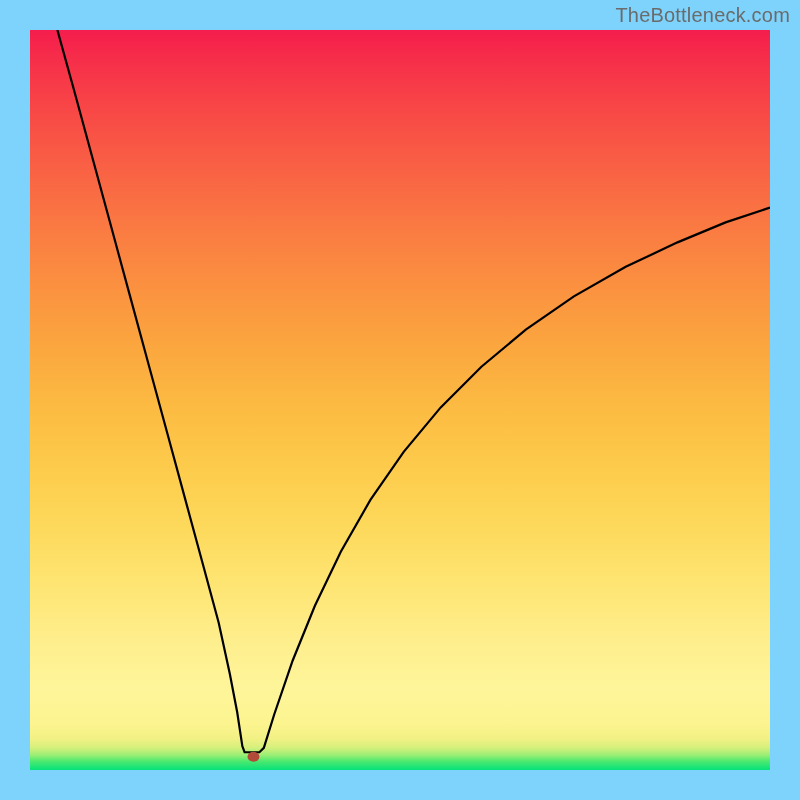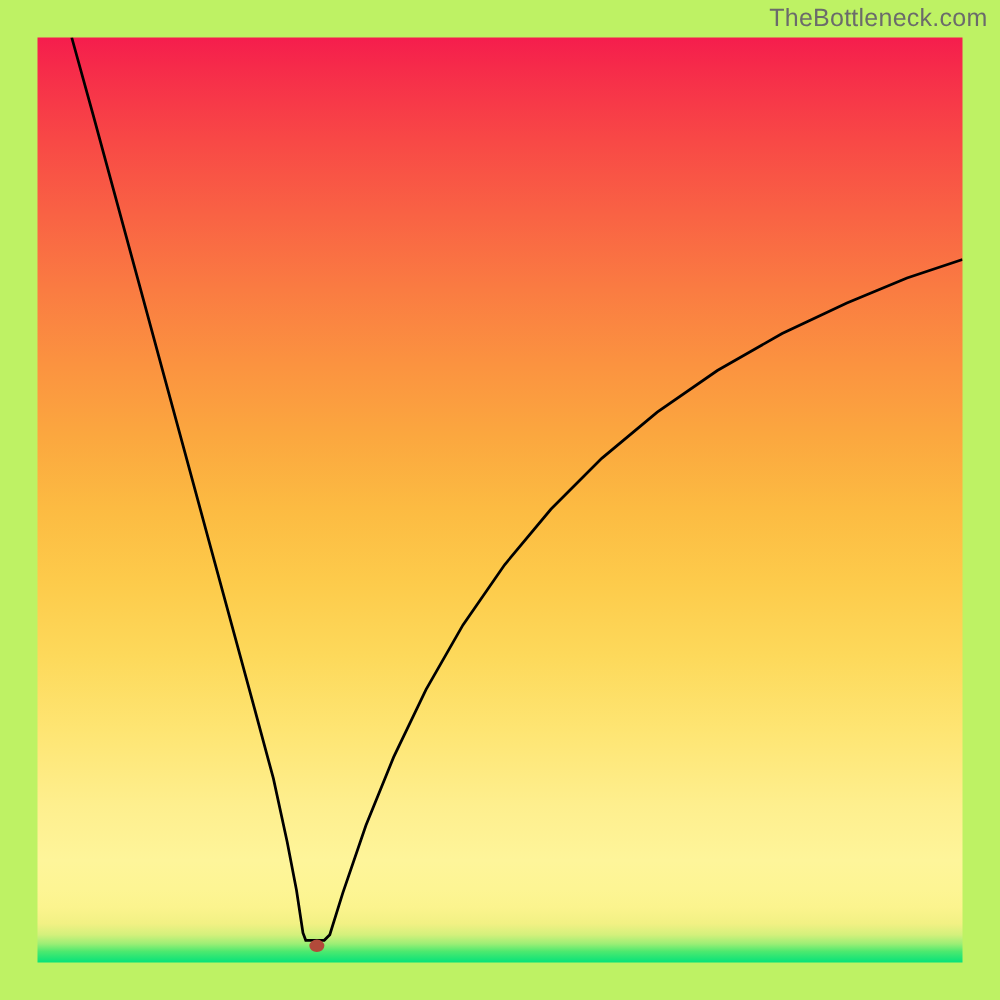--- a/index.html
+++ b/index.html
@@ -8,21 +8,21 @@
     width: 800px;
     height: 800px;
     overflow: hidden;
     background: #000;
     font-family: Arial, Helvetica, sans-serif;
   }
   .frame {
     position: relative;
     width: 800px;
     height: 800px;
-    background: #bef264;
+    background: #7dd3fc;
   }
   .plot-area {
     position: absolute;
     left: 30px;
     top: 30px;
     width: 740px;
     height: 740px;
     background: linear-gradient(to top,
       #05e27a 0%,
       #4de96f 1.2%,

